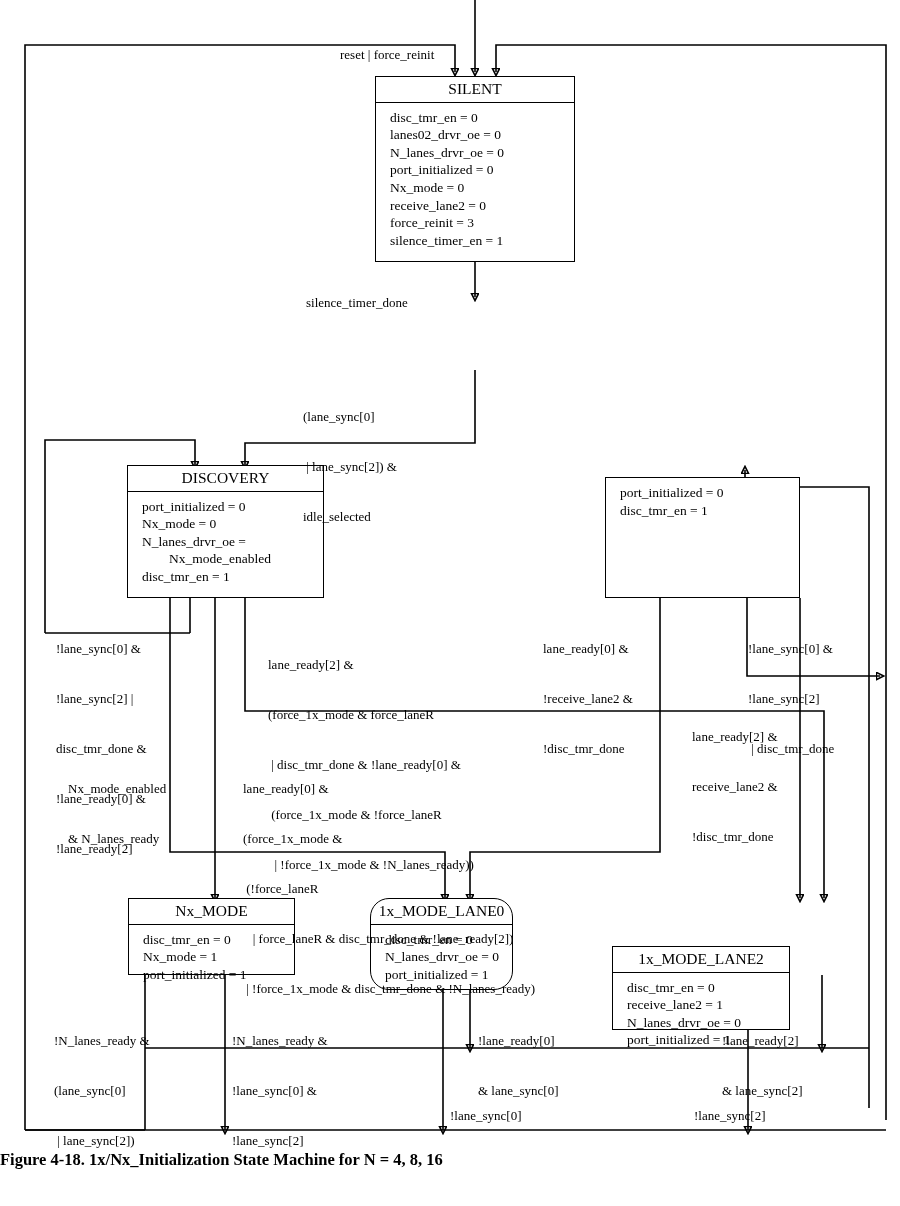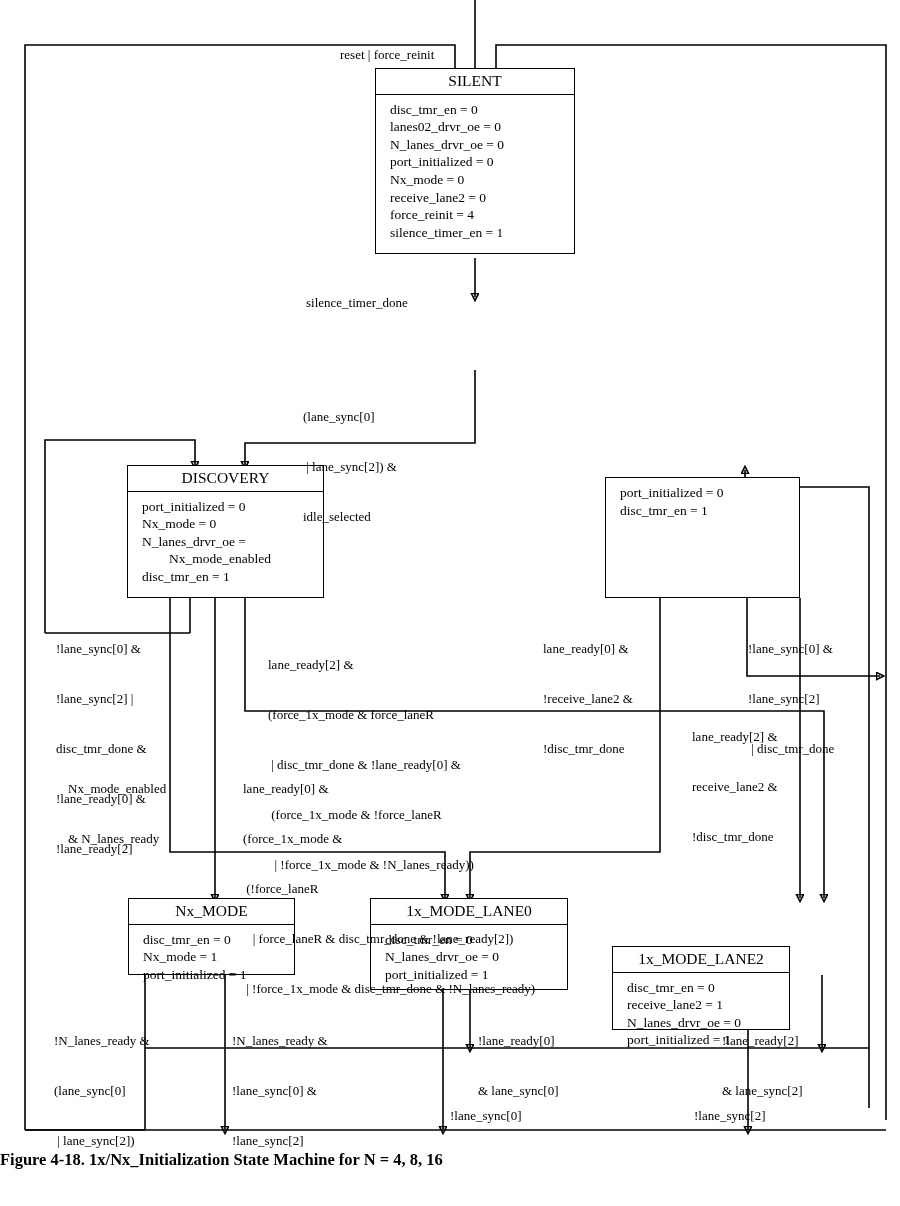--- a/index.html
+++ b/index.html
@@ -71,30 +71,30 @@
     <polyline points="470,975 470,1048" marker-end="url(#ah)"></polyline>
     <polyline points="443,975 443,1130" marker-end="url(#ah)"></polyline>
     <polyline points="425,1048 869,1048"></polyline>
 
     <polyline points="822,975 822,1048" marker-end="url(#ah)"></polyline>
     <polyline points="748,975 748,1130" marker-end="url(#ah)"></polyline>
 
     <polyline points="145,1048 425,1048"></polyline>
   </svg>
 
-  <div class="state" style="left:375px;top:68px;width:200px;height:186px;">
+  <div class="state" style="left:375px;top:76px;width:200px;height:186px;">
     <div class="title">SILENT</div>
     <div class="body">
       <div>disc_tmr_en = 0</div>
       <div>lanes02_drvr_oe = 0</div>
       <div>N_lanes_drvr_oe = 0</div>
       <div>port_initialized = 0</div>
       <div>Nx_mode = 0</div>
       <div>receive_lane2 = 0</div>
-      <div>force_reinit = 4</div>
+      <div>force_reinit = 3</div>
       <div>silence_timer_en = 1</div>
     </div>
   </div>
 
 
   <div class="state" style="left:127px;top:465px;width:197px;height:133px;">
     <div class="title">DISCOVERY</div>
     <div class="body">
       <div>port_initialized = 0</div>
       <div>Nx_mode = 0</div>
@@ -113,21 +113,21 @@
 
   <div class="state" style="left:128px;top:898px;width:167px;height:77px;">
     <div class="title">Nx_MODE</div>
     <div class="body">
       <div>disc_tmr_en = 0</div>
       <div>Nx_mode = 1</div>
       <div>port_initialized = 1</div>
     </div>
   </div>
 
-  <div class="state" style="left:370px;top:898px;width:198px;height:92px;">
+  <div class="state" style="left:370px;top:898px;width:143px;height:92px;border-radius:19px;">
     <div class="title">1x_MODE_LANE0</div>
     <div class="body">
       <div>disc_tmr_en = 0</div>
       <div>N_lanes_drvr_oe = 0</div>
       <div>port_initialized = 1</div>
     </div>
   </div>
 
   <div class="state" style="left:612px;top:946px;width:178px;height:84px;">
     <div class="title">1x_MODE_LANE2</div>

